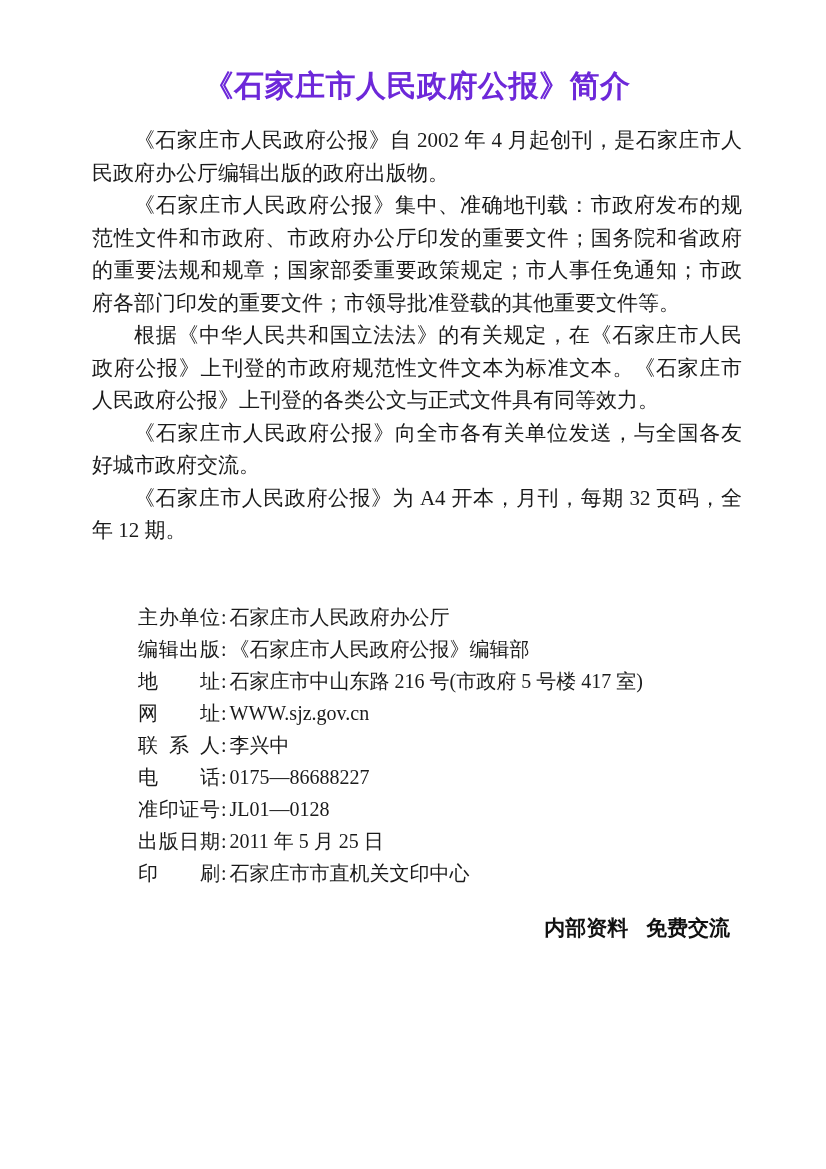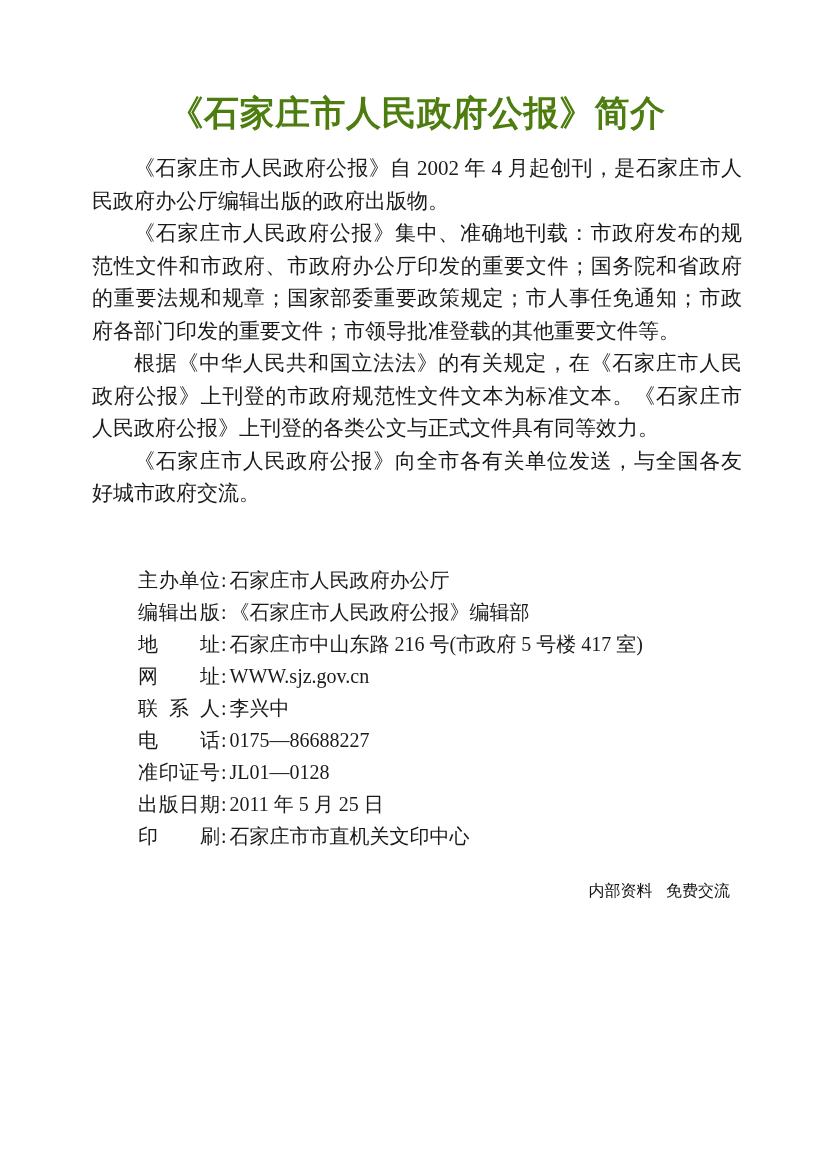--- a/index.html
+++ b/index.html
@@ -12,27 +12,27 @@
     background: #ffffff;
     color: #1a1a1a;
     font-family: "Liberation Serif", "DejaVu Serif", serif;
     overflow: hidden;
   }
   .content {
     padding: 0 84px 0 92px;
   }
   .doc-title {
     margin: 0;
-    padding-top: 92px;
-    font-size: 35px;
+    padding-top: 64px;
+    font-size: 30px;
     line-height: 44px;
     font-weight: bold;
     text-align: center;
     letter-spacing: 0.5px;
-    color: #4d7c0f;
+    color: #6d28d9;
   }
   .body-text {
     margin-top: 16px;
     font-size: 21px;
     line-height: 32.5px;
     text-align: justify;
   }
   .body-text p {
     margin: 0;
     text-indent: 2em;
@@ -55,42 +55,43 @@
   }
   .info-colon {
     display: inline-block;
     padding: 0 3px 0 1px;
   }
   .page-footer {
     margin-top: 24px;
     padding-right: 12px;
     text-align: right;
     font-family: "Liberation Sans", "DejaVu Sans", sans-serif;
-    font-weight: normal;
-    font-size: 16px;
+    font-weight: bold;
+    font-size: 21px;
     line-height: 30px;
     color: #111111;
   }
   .page-footer .footer-right {
     margin-left: 0.85em;
   }
 </style>
 </head>
 <body>
 
 <div class="page">
   <div class="content">
 
     <h1 class="doc-title">《石家庄市人民政府公报》简介</h1>
 
     <div class="body-text">
       <p>《石家庄市人民政府公报》自 2002 年 4 月起创刊，是石家庄市人民政府办公厅编辑出版的政府出版物。</p>
       <p>《石家庄市人民政府公报》集中、准确地刊载：市政府发布的规范性文件和市政府、市政府办公厅印发的重要文件；国务院和省政府的重要法规和规章；国家部委重要政策规定；市人事任免通知；市政府各部门印发的重要文件；市领导批准登载的其他重要文件等。</p>
       <p>根据《中华人民共和国立法法》的有关规定，在《石家庄市人民政府公报》上刊登的市政府规范性文件文本为标准文本。《石家庄市人民政府公报》上刊登的各类公文与正式文件具有同等效力。</p>
       <p>《石家庄市人民政府公报》向全市各有关单位发送，与全国各友好城市政府交流。</p>
+      <p>《石家庄市人民政府公报》为 A4 开本，月刊，每期 32 页码，全年 12 期。</p>
     </div>
 
     <div class="info-list">
       <div class="info-row">
         <span class="info-label">主办单位</span><span class="info-colon">:</span><span class="info-value">石家庄市人民政府办公厅</span>
       </div>
       <div class="info-row">
         <span class="info-label">编辑出版</span><span class="info-colon">:</span><span class="info-value">《石家庄市人民政府公报》编辑部</span>
       </div>
       <div class="info-row">

